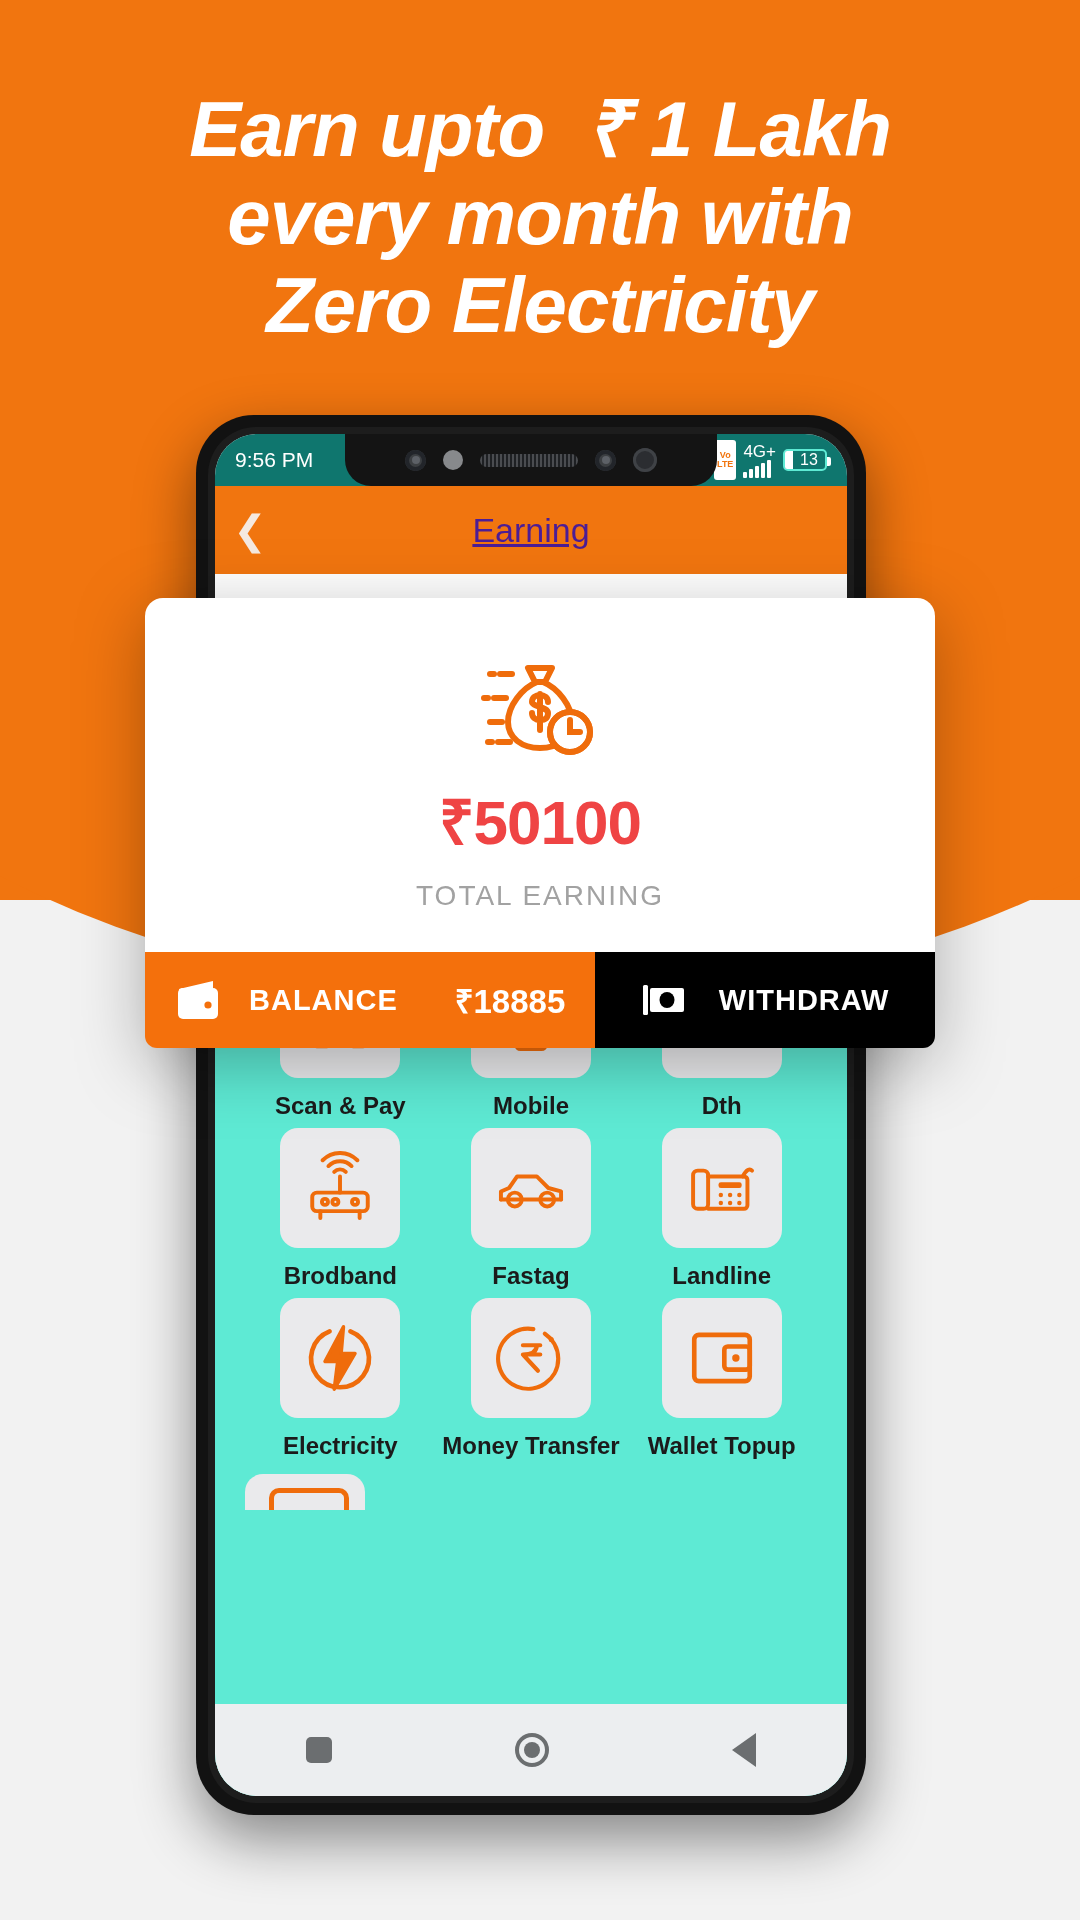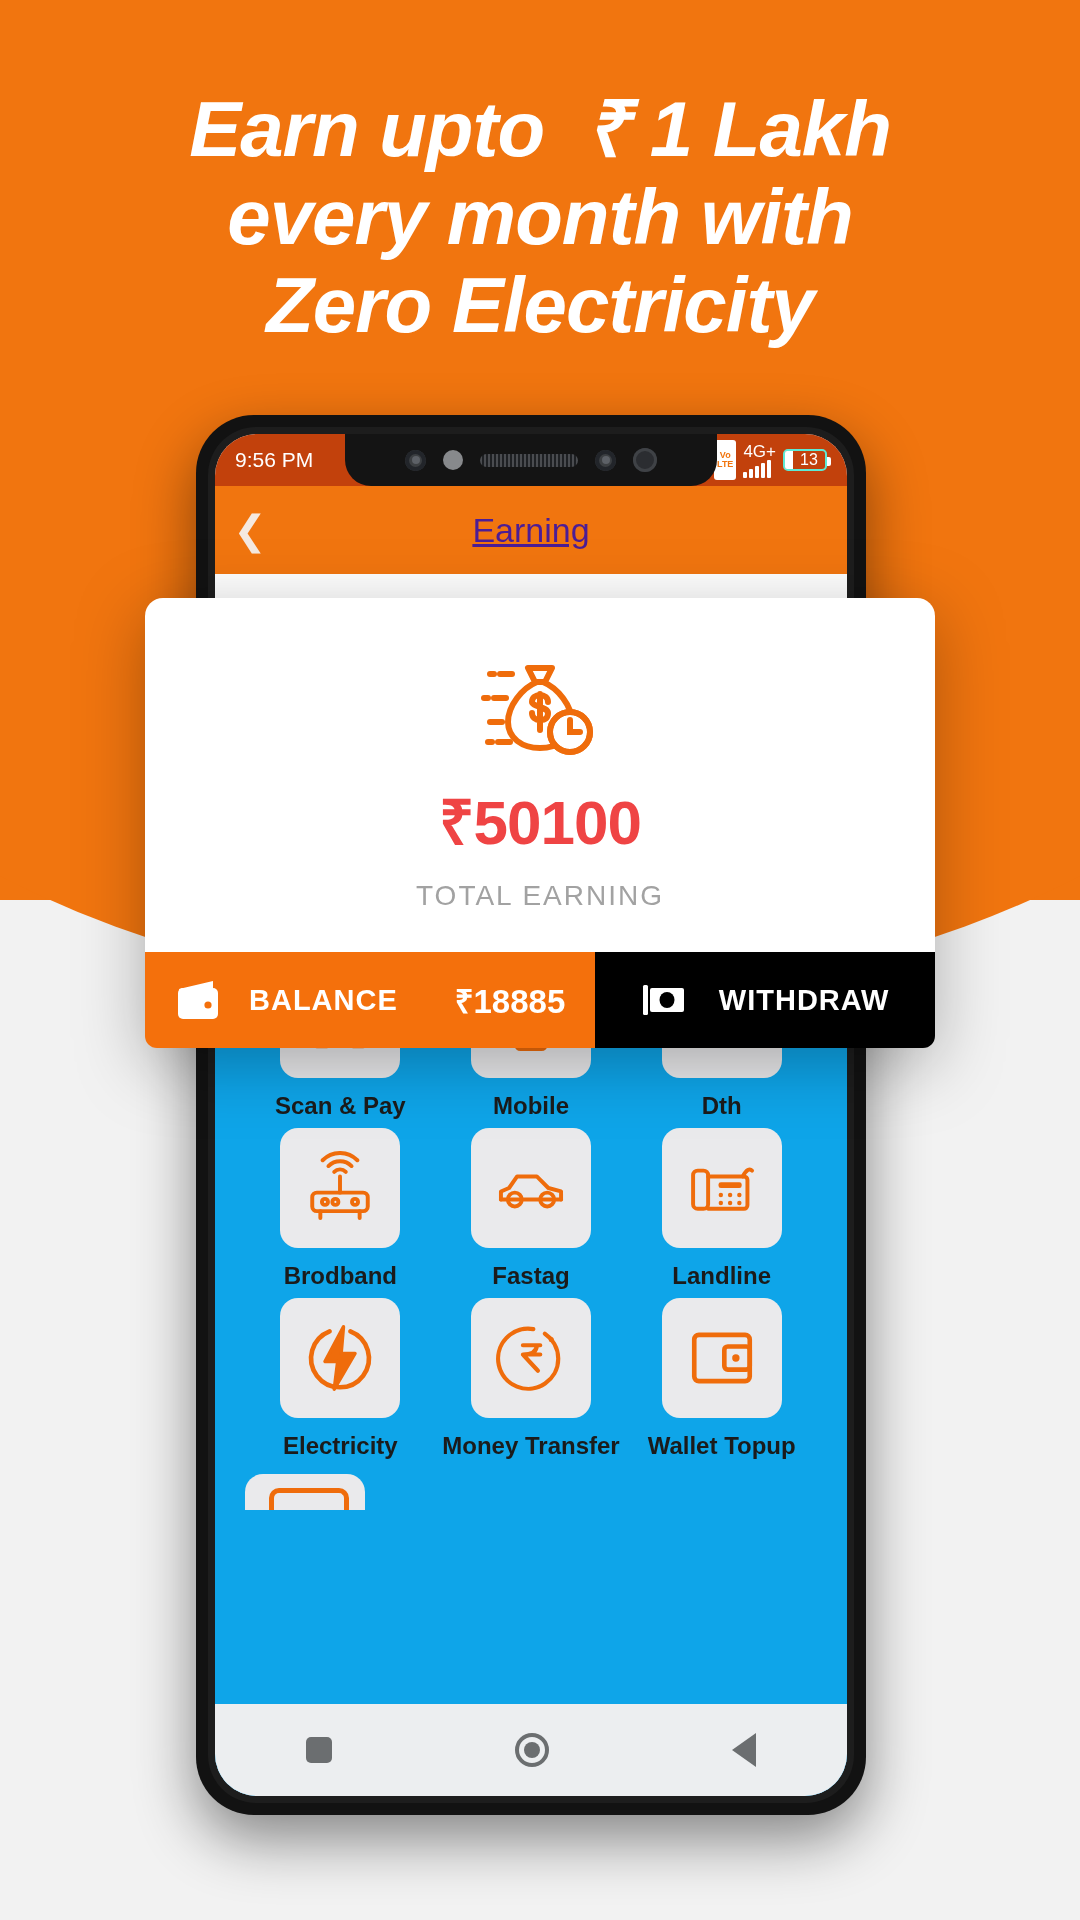--- a/index.html
+++ b/index.html
@@ -74,21 +74,21 @@
   .cam i{ display:block;width:8px;height:8px;border-radius:50%;background:#5d6167;margin:6px auto 0;}
   .sensor{ width:20px;height:20px;border-radius:50%;background:#87898c;}
   .speaker{ width:98px;height:13px;border-radius:7px;
             background:repeating-linear-gradient(90deg,#4a4c50 0 2px,#1e2023 2px 4px);}
   .sensor2{ width:24px;height:24px;border-radius:50%;background:#2b2d31;
             box-shadow:inset 0 0 0 3px #3f4246;}
 
   
   .statusbar{
     position:absolute; top:0; left:0; width:100%; height:52px;
-    background:#c2410c; color:#fff;
+    background:#0f766e; color:#fff;
     display:flex; align-items:center; justify-content:space-between;
     padding:0 20px; font-size:21px; z-index:30;
   }
   .sb-right{ display:flex; align-items:center; gap:7px; }
   .volte{ font-size:9px; line-height:9px; font-weight:bold; background:#fff;
           color:#f1750f; padding:11px 3px; border-radius:3px; text-align:center;}
   .netlabel{font-size:17px; line-height:17px;}
   .bars{ display:flex; align-items:flex-end; gap:2px; height:18px;}
   .bars span{ width:4px; background:#fff; border-radius:1px;}
   .bars span:nth-child(1){height:6px}
@@ -111,21 +111,21 @@
     display:flex; align-items:center;
   }
   .back-chevron{ width:70px; text-align:center; font-size:40px; color:#f5e9e0;
                  line-height:1; font-weight:300; }
   .app-title{ flex:1; text-align:center; font-size:34px; color:#4c1d95;
               padding-right:70px;text-decoration:underline; }
 
   
   .app-body{
     position:absolute; top:140px; left:0; width:100%; bottom:0;
-    background:#0ea5e9;
+    background:#5eead4;
   }
   .card-spacer{ height:255px; background:#ffffff; }
   .payout-note{
     text-align:center; font-size:22px; color:#8b8b8b; padding:16px 0 6px;
     background:#f1f1f3;
   }
   .tabs{
     display:flex; background:#f1f1f3; padding:4px 22px 0;
   }
   .tab{ flex:1; text-align:center; padding:10px 0 14px; font-size:26px; color:#2b2b2b; }

